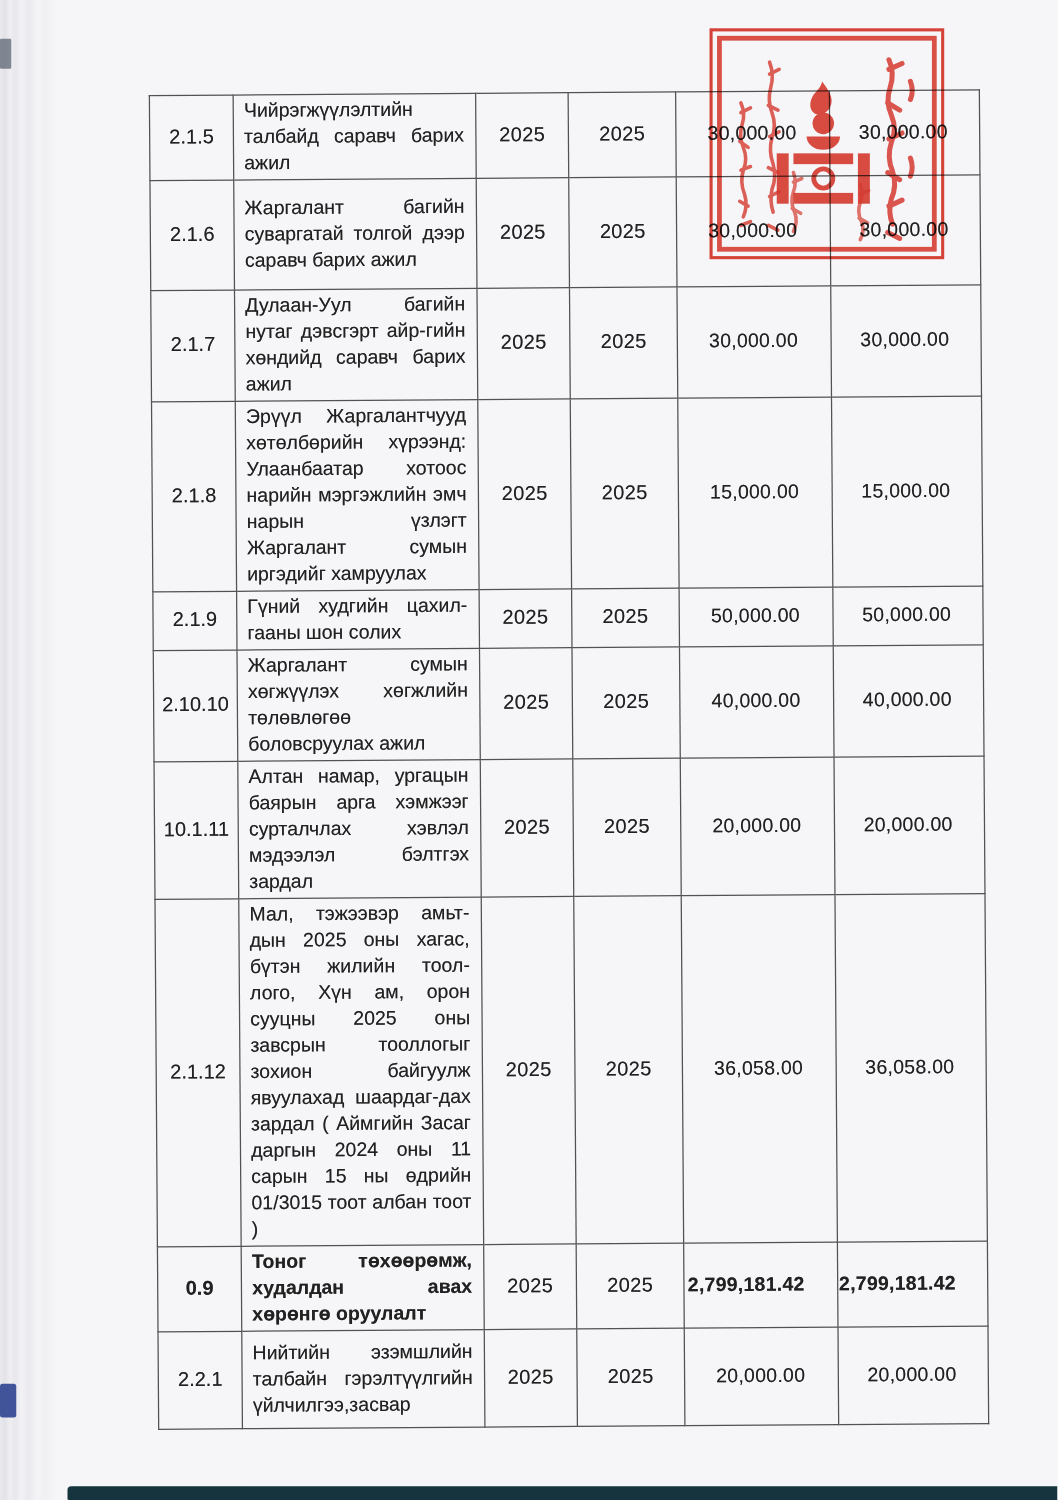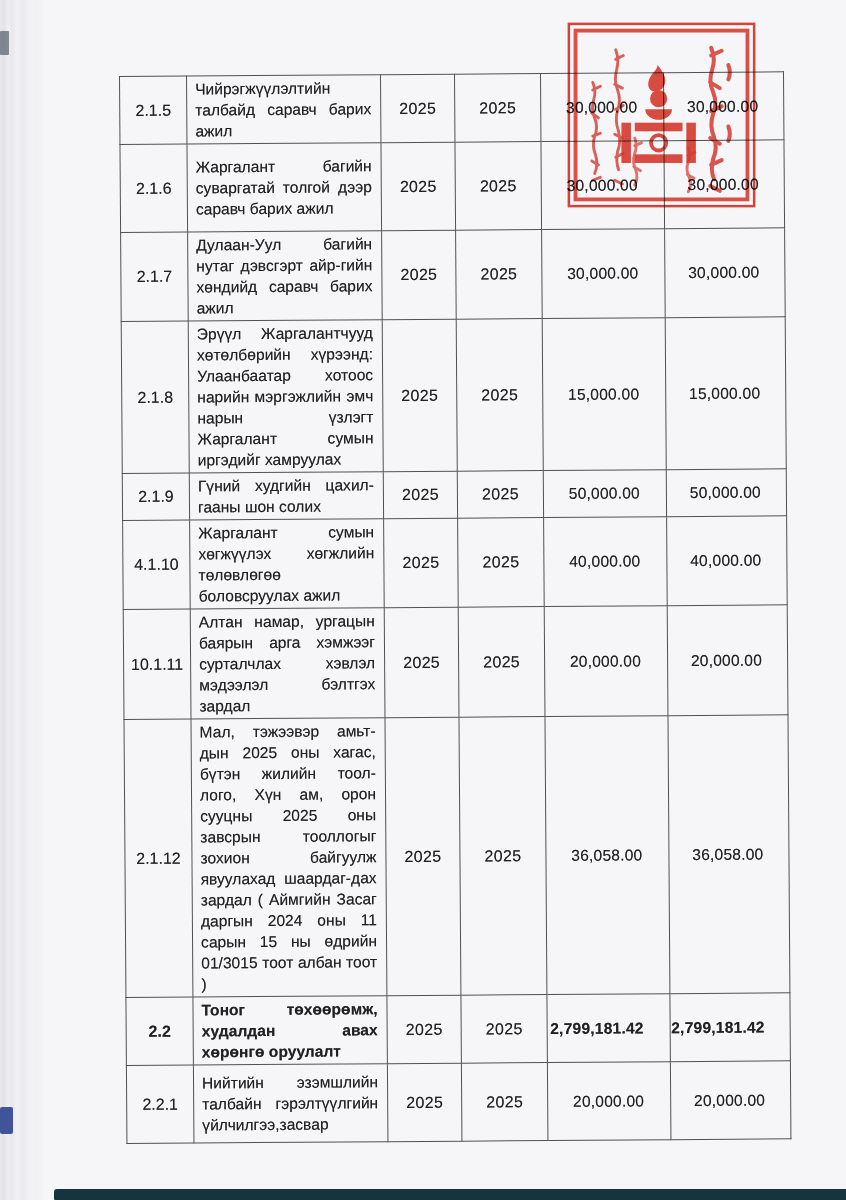--- a/index.html
+++ b/index.html
@@ -108,21 +108,21 @@
         </tr>
         <tr style="height: 40px;">
           <td class="num">2.1.9</td>
           <td class="desc">Гүний худгийн цахил-гааны шон солих</td>
           <td class="year">2025</td>
           <td class="year">2025</td>
           <td class="amt amt1">50,000.00</td>
           <td class="amt amt2">50,000.00</td>
         </tr>
         <tr style="height: 86px;">
-          <td class="num">4.1.10</td>
+          <td class="num">2.10.10</td>
           <td class="desc">Жаргалант сумын хөгжүүлэх хөгжлийн төлөвлөгөө боловсруулах ажил</td>
           <td class="year">2025</td>
           <td class="year">2025</td>
           <td class="amt amt1">40,000.00</td>
           <td class="amt amt2">40,000.00</td>
         </tr>
         <tr style="height: 105px;">
           <td class="num">10.1.11</td>
           <td class="desc">Алтан намар, ургацын баярын арга хэмжээг сурталчлах хэвлэл мэдээлэл бэлтгэх зардал</td>
           <td class="year">2025</td>
@@ -132,21 +132,21 @@
         </tr>
         <tr style="height: 268px;">
           <td class="num">2.1.12</td>
           <td class="desc">Мал, тэжээвэр амьт-дын 2025 оны хагас, бүтэн жилийн тоол-лого, Хүн ам, орон сууцны 2025 оны завсрын тооллогыг зохион байгуулж явуулахад шаардаг-дах зардал ( Аймгийн Засаг даргын 2024 оны 11 сарын 15 ны өдрийн 01/3015 тоот албан тоот )</td>
           <td class="year">2025</td>
           <td class="year">2025</td>
           <td class="amt amt1">36,058.00</td>
           <td class="amt amt2">36,058.00</td>
         </tr>
         <tr class="bold-row" style="height: 66px;">
-          <td class="num">2.2</td>
+          <td class="num">0.9</td>
           <td class="desc">Тоног төхөөрөмж, худалдан авах хөрөнгө оруулалт</td>
           <td class="year">2025</td>
           <td class="year">2025</td>
           <td class="amt amt1">2,799,181.42</td>
           <td class="amt amt2">2,799,181.42</td>
         </tr>
         <tr style="height: 78px;">
           <td class="num">2.2.1</td>
           <td class="desc">Нийтийн эзэмшлийн талбайн гэрэлтүүлгийн үйлчилгээ,засвар</td>
           <td class="year">2025</td>

